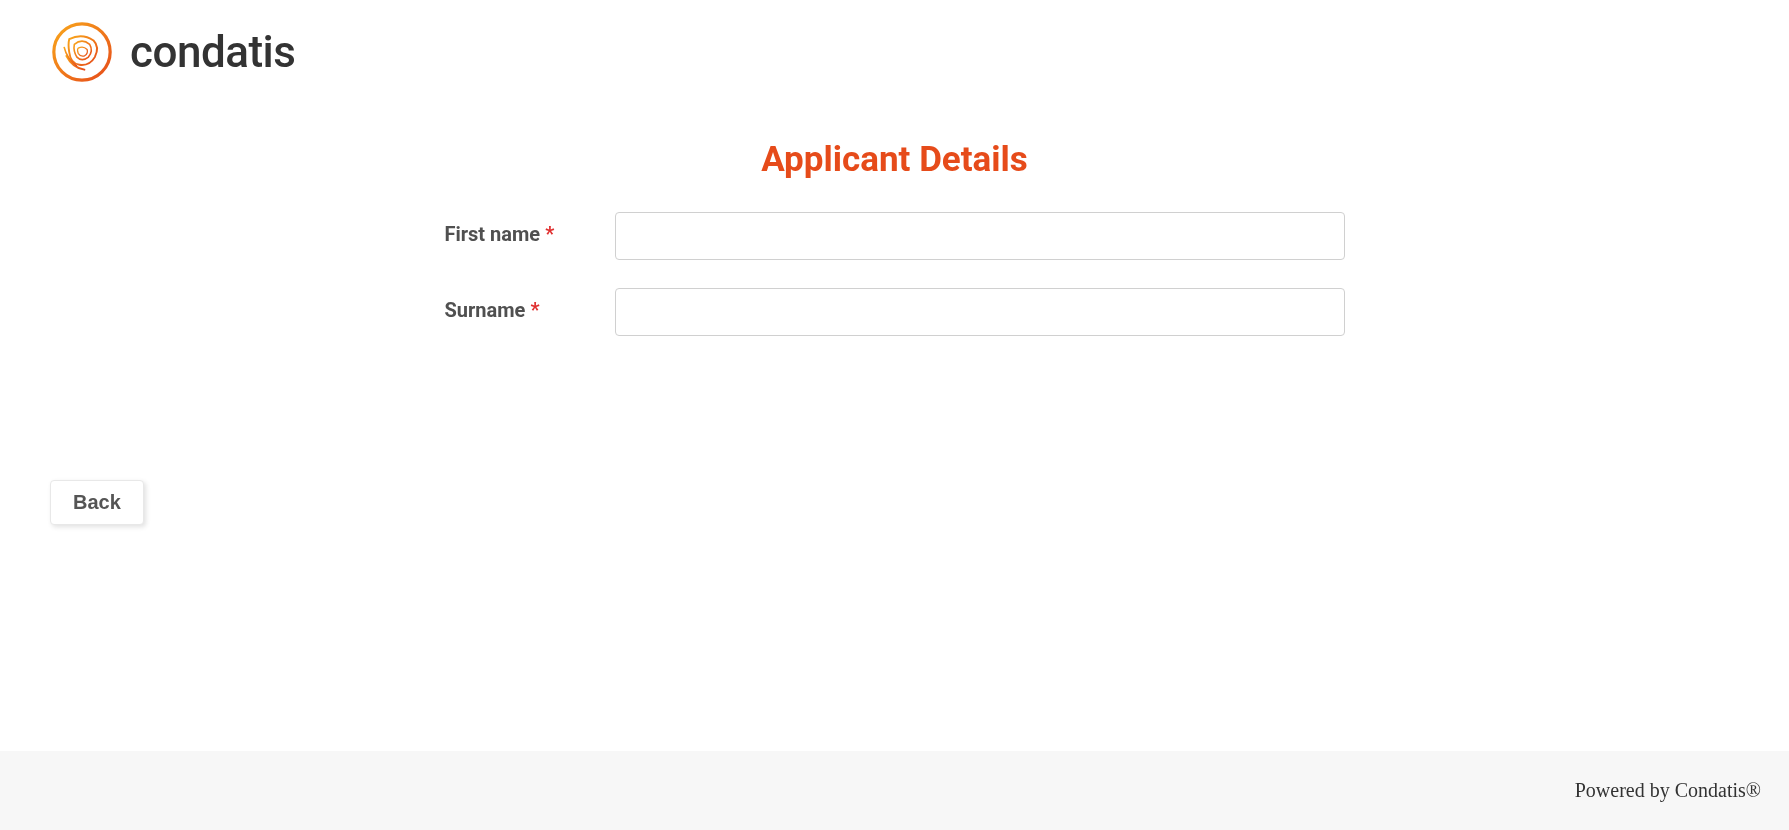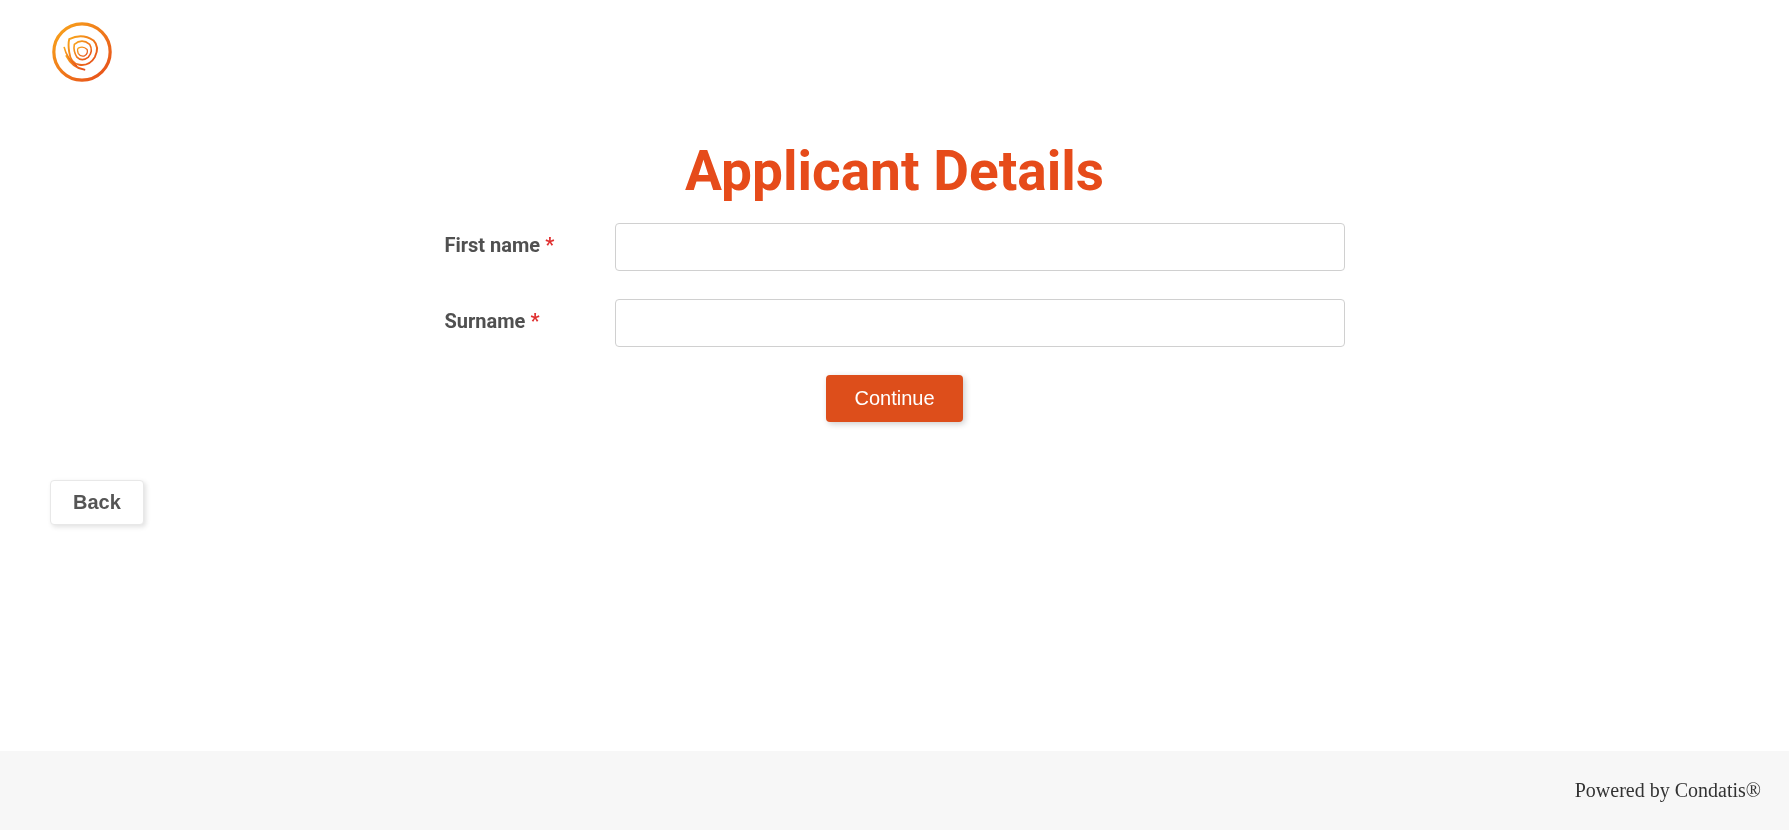--- a/index.html
+++ b/index.html
@@ -26,25 +26,25 @@
       height: 64px;
     }
     .logo-text {
       font-size: 44px;
       font-weight: 500;
       color: #333333;
       letter-spacing: -0.5px;
     }
     .page-title {
       text-align: center;
-      font-size: 55px;
+      font-size: 35px;
       font-weight: 700;
       color: #e64b1a;
       margin-top: 35px;
-      margin-bottom: 20px;
+      margin-bottom: 32px;
     }
     .form-container {
       width: 900px;
       margin: 0 auto;
     }
     .form-row {
       display: flex;
       align-items: flex-start;
       margin-bottom: 28px;
     }
@@ -129,20 +129,21 @@
         </linearGradient>
       </defs>
       <circle cx="50" cy="50" r="44" fill="none" stroke="url(#g1)" stroke-width="5"></circle>
       <path d="M 30 30 Q 50 20, 68 32 Q 78 42, 70 58 Q 62 72, 46 70 Q 32 68, 30 50 Q 28 38, 30 30 Z" fill="none" stroke="url(#g1)" stroke-width="3"></path>
       <path d="M 38 38 Q 50 28, 62 38 Q 68 48, 60 58 Q 50 66, 42 58 Q 36 48, 38 38 Z" fill="none" stroke="url(#g1)" stroke-width="2.5"></path>
       <path d="M 44 44 Q 52 40, 58 46 Q 60 52, 54 56 Q 48 58, 44 52 Q 42 46, 44 44 Z" fill="none" stroke="url(#g1)" stroke-width="2"></path>
       <path d="M 25 55 Q 35 75, 55 78" fill="none" stroke="url(#g1)" stroke-width="3"></path>
       <path d="M 22 42 Q 26 60, 42 72" fill="none" stroke="url(#g1)" stroke-width="2.5"></path>
     </svg>
   </span>
+  <span class="logo-text">condatis</span>
 </div>
 
 <h1 class="page-title">Applicant Details</h1>
 
 <div class="form-container">
   <div class="form-row">
     <label class="form-label">
       <span>First name</span>
       <span class="required">*</span>
     </label>
@@ -150,23 +151,20 @@
   </div>
 
   <div class="form-row">
     <label class="form-label">
       <span>Surname</span>
       <span class="required">*</span>
     </label>
     <input type="text" class="form-input" value="" style="">
   </div>
 
-  <div class="continue-row">
-    <button class="continue-button">Continue</button>
-  </div>
 </div>
 
 <div class="back-container">
   <button class="back-button">Back</button>
 </div>
 
 <div class="footer">
   <span class="footer-text">Powered by Condatis®</span>
 </div>
 

